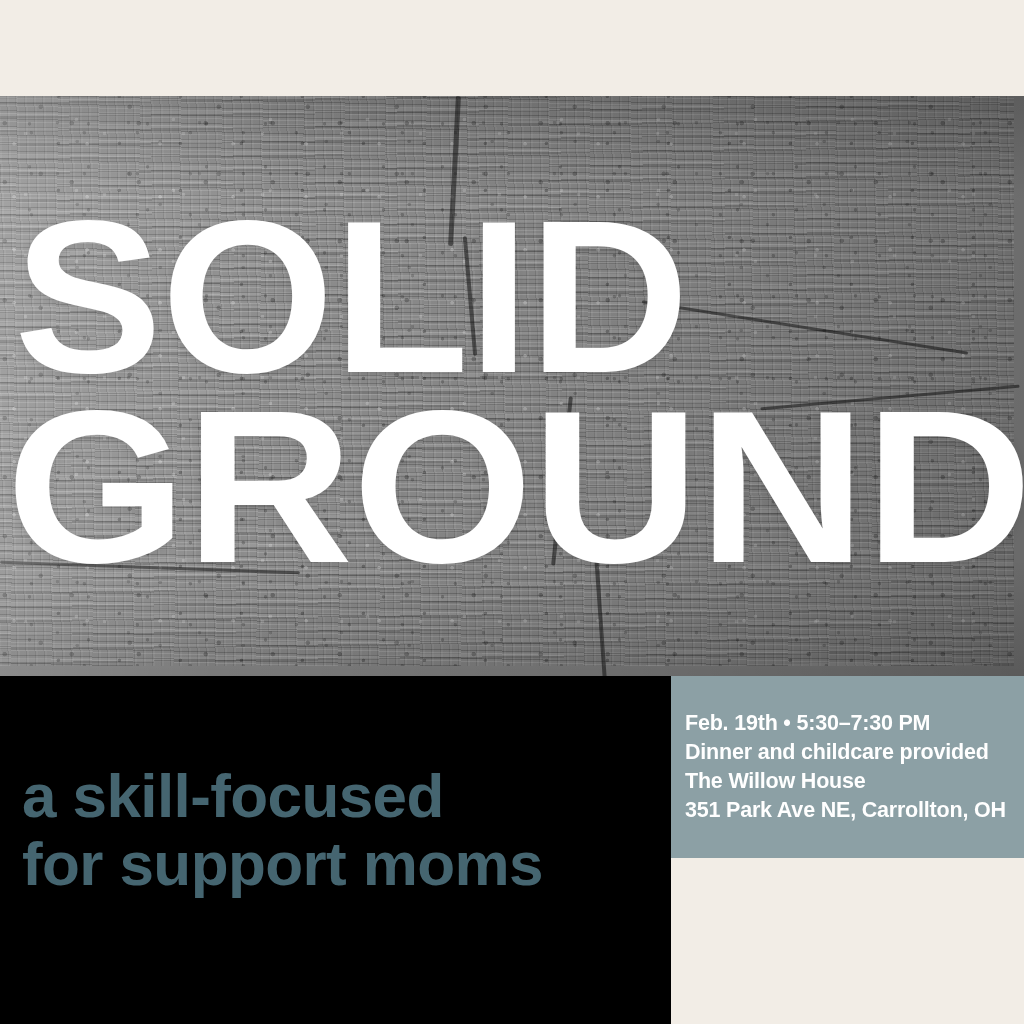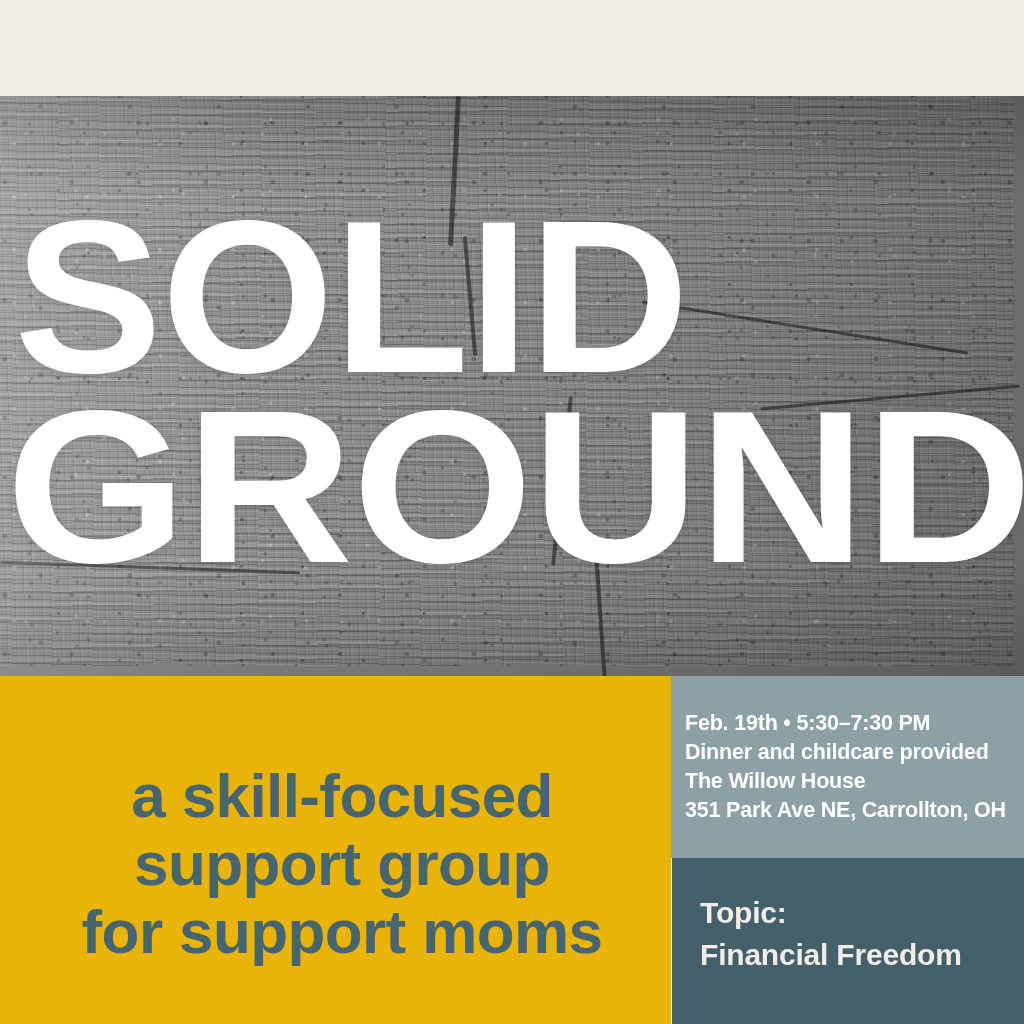--- a/index.html
+++ b/index.html
@@ -171,22 +171,21 @@
     transform: scaleX(1.065);
     transform-origin: left top;
   }
 
   
   .tagline {
     position: absolute;
     left: 0; top: 676px;
     width: 671px;
     height: 348px;
-    background: #eab308;
-    text-align: center;
+    background: #000000;
   }
   .tagline-text {
     position: absolute;
     left: 22px;
     top: 86px;
     width: 640px;
     font-size: 62px;
     line-height: 68px;
     font-weight: bold;
     color: #456570;
@@ -263,34 +262,27 @@
   </div>
 
   <div class="headline">
     <div class="headline-line headline-solid">SOLID</div>
     <div class="headline-line headline-ground">GROUND</div>
   </div>
 
   <div class="tagline">
     <div class="tagline-text">
       <span>a skill-focused</span>
-      <span>support group</span>
       <span>for support moms</span>
     </div>
   </div>
 
   <div class="details-panel">
     <div class="details-list">
       <span class="details-line">Feb. 19th • 5:30–7:30 PM</span>
       <span class="details-line">Dinner and childcare provided</span>
       <span class="details-line">The Willow House</span>
       <span class="details-line">351 Park Ave NE, Carrollton, OH</span>
     </div>
   </div>
 
-  <div class="topic-panel">
-    <div class="topic-list">
-      <span class="topic-line">Topic:</span>
-      <span class="topic-line">Financial Freedom</span>
-    </div>
-  </div>
 
 </div>
 
 </body></html>

